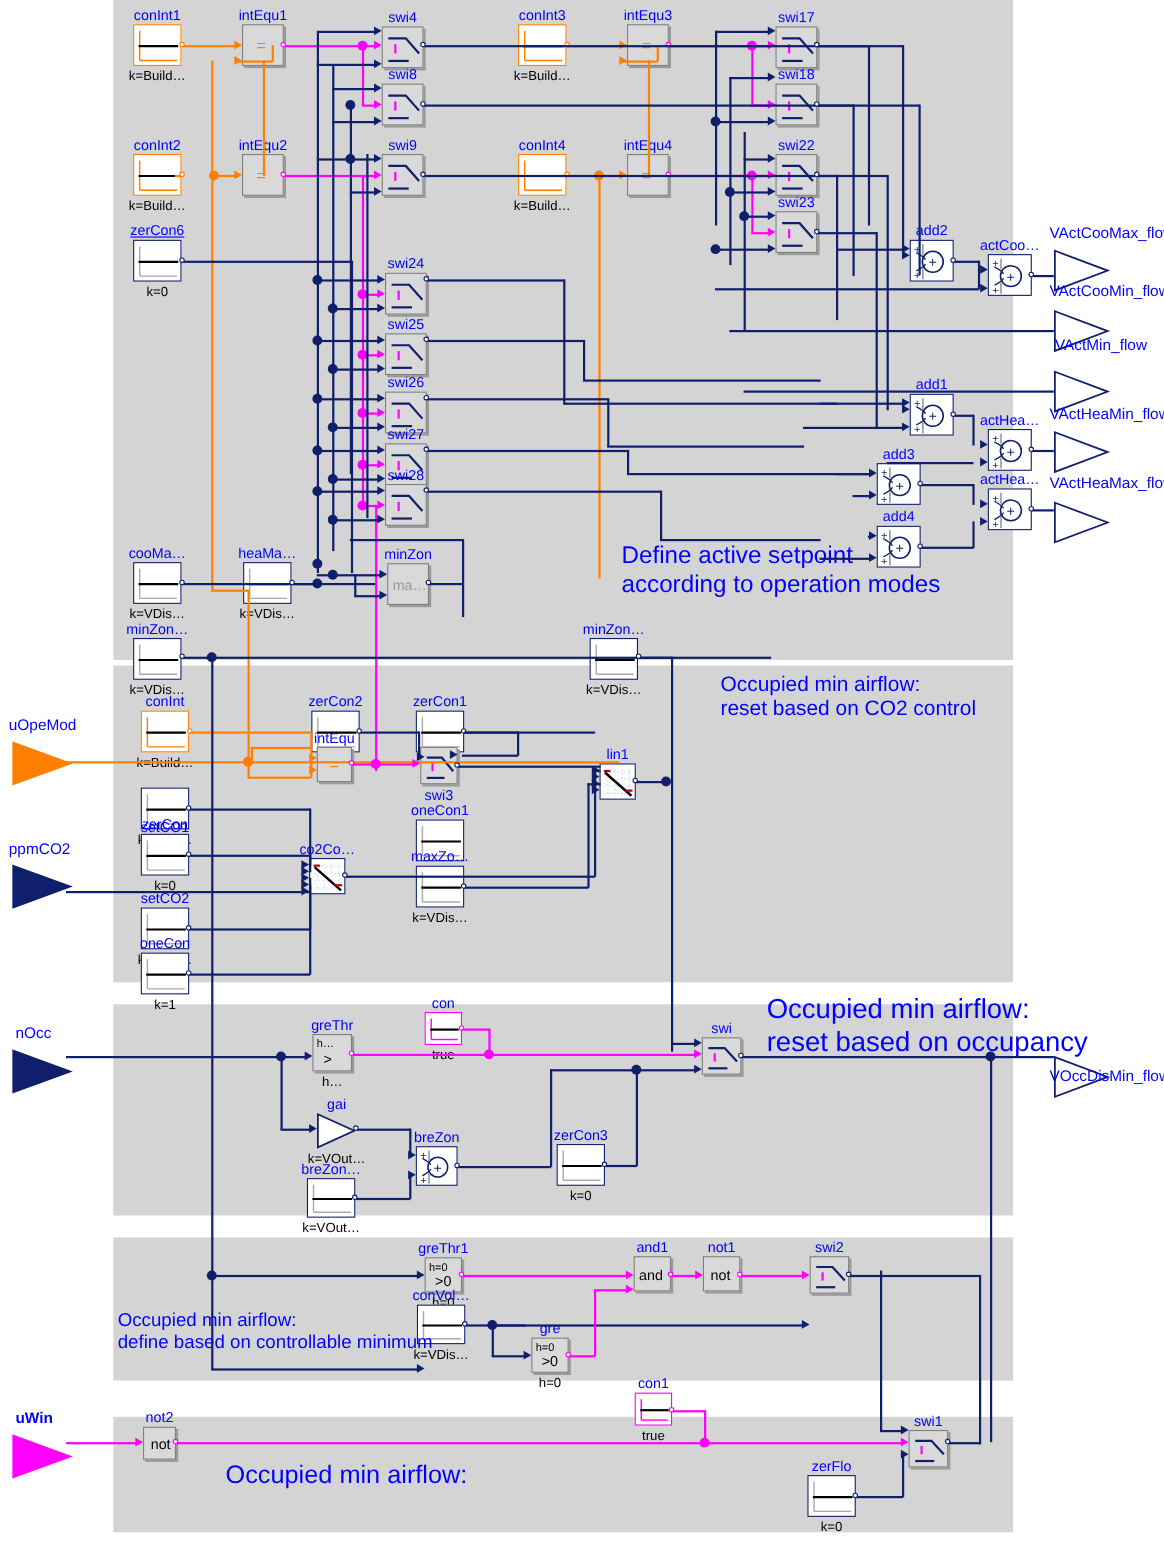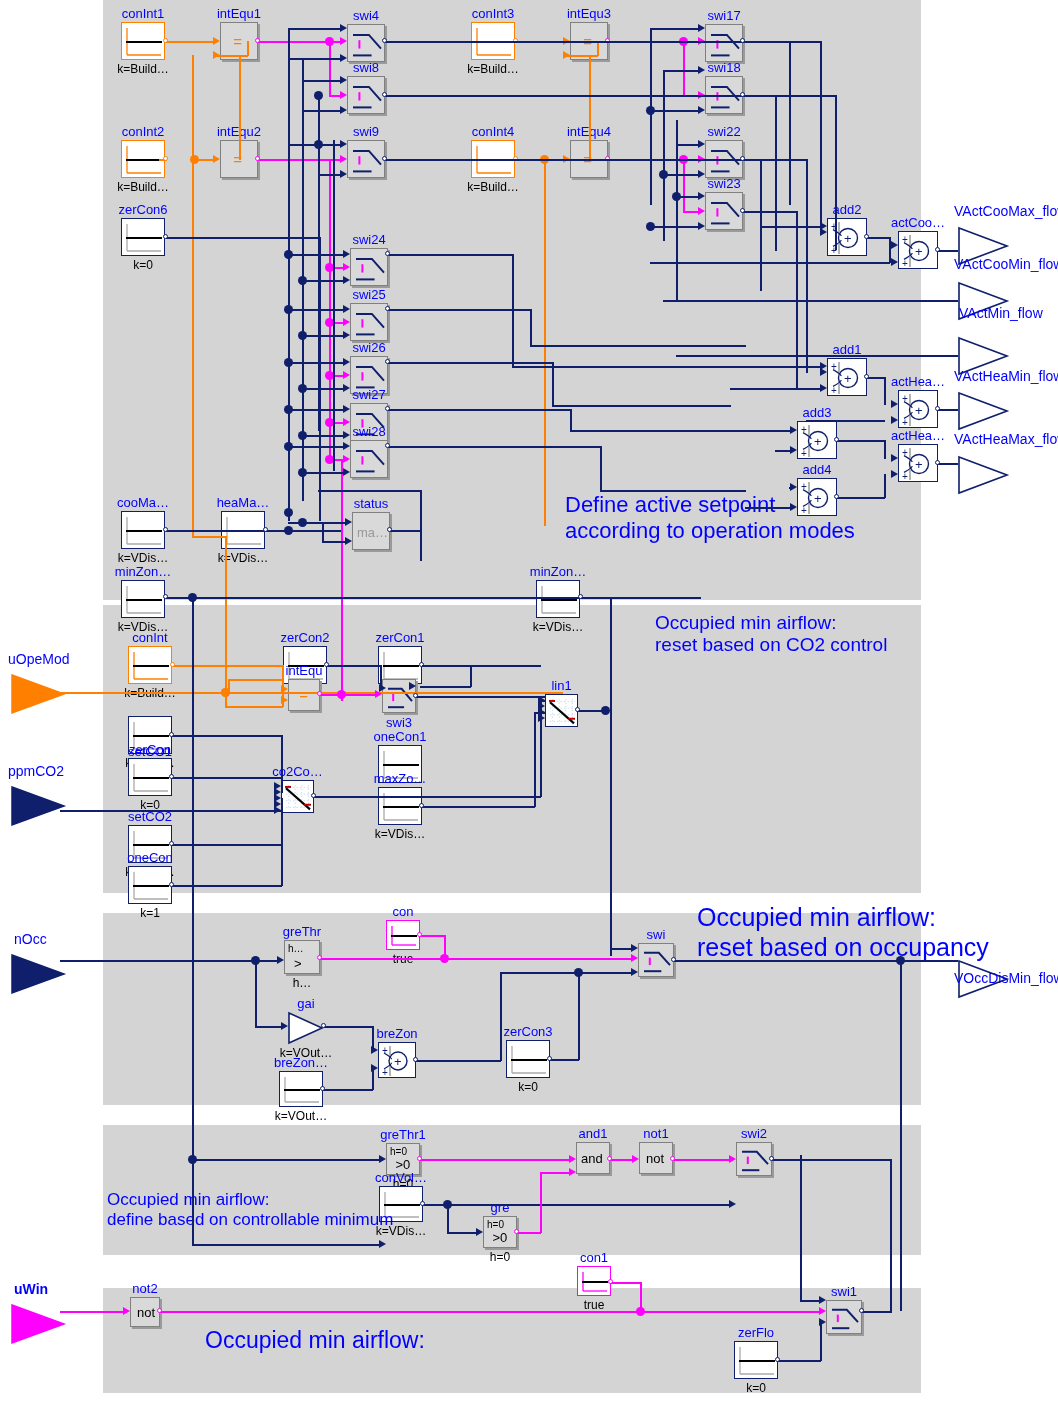--- a/index.html
+++ b/index.html
@@ -196,21 +196,21 @@
       </svg>
     </div>
     <div class="lbl" style="left: 369px; top: 425px; transform: translateX(-50%);">swi28</div>
     <div class="blk" style="left: 121px; top: 218px; width: 44px; height: 38px; border: 1px solid rgb(15, 31, 107); background: rgb(255, 255, 255); position: absolute;">
       <svg width="44" height="38" viewBox="0 0 44 38" style="position: absolute; left: 0px; top: 0px;">
         <path d="M5 32 L5 5" stroke="#aaaaaa" fill="none" stroke-width="1.3"></path>
         <path d="M5 32 L39 32" stroke="#aaaaaa" fill="none" stroke-width="1.3"></path>
         <path d="M4 19 L40 19" stroke="#000" fill="none" stroke-width="2"></path>
       </svg>
     </div>
-    <div class="lbl" style="left: 143px; top: 203px; transform: translateX(-50%);">zerCon6</div>
+    <div class="lbl" style="left: 143px; top: 203px; transform: translateX(-50%); text-decoration: underline;">zerCon6</div>
     <div class="par" style="left: 143px; top: 259px; transform: translateX(-50%);">k=0</div>
     <div class="blk" style="left: 827px; top: 218px; width: 40px; height: 38px; border: 1px solid rgb(15, 31, 107); background: rgb(255, 255, 255); position: absolute;">
       <svg width="40" height="38" viewBox="0 0 40 38" style="position: absolute; left: 0px; top: 0px;">
         <circle cx="20" cy="19" r="9.5" stroke="#0f1f6b" fill="none" stroke-width="1.4"></circle>
         <text x="16" y="24" font-size="13" fill="#0f1f6b" font-family="Liberation Sans, sans-serif">+</text>
         <text x="3" y="11" font-size="10" fill="#0f1f6b" font-family="Liberation Sans, sans-serif">+</text>
         <text x="3" y="35" font-size="10" fill="#0f1f6b" font-family="Liberation Sans, sans-serif">+</text>
         <path d="M11 3 L11 13" stroke="#808080" stroke-width="1.2"></path>
         <path d="M11 25 L11 35" stroke="#808080" stroke-width="1.2"></path>
         <path d="M5 10.64 Q13.200000000000001 15.200000000000001 13.200000000000001 17.1" stroke="#0f1f6b" fill="none" stroke-width="1.2"></path>
@@ -312,21 +312,21 @@
         <path d="M4 19 L40 19" stroke="#000" fill="none" stroke-width="2"></path>
       </svg>
     </div>
     <div class="lbl" style="left: 243px; top: 496px; transform: translateX(-50%);">heaMa…</div>
     <div class="par" style="left: 243px; top: 552px; transform: translateX(-50%);">k=VDis…</div>
     <div class="blk shadow" style="left: 352px; top: 512px; width: 38px; height: 38px; border: 1px solid rgb(128, 128, 128); background: rgb(217, 217, 217); position: absolute;">
       <svg width="38" height="38" viewBox="0 0 38 38" style="position: absolute; left: 0px; top: 0px;">
         <text x="4" y="23.56" font-size="13" fill="#9a9a9a" font-family="Liberation Sans, sans-serif">ma…</text>
       </svg>
     </div>
-    <div class="lbl" style="left: 371px; top: 497px; transform: translateX(-50%);">status</div>
+    <div class="lbl" style="left: 371px; top: 497px; transform: translateX(-50%);">minZon</div>
     <div class="blk" style="left: 121px; top: 580px; width: 44px; height: 38px; border: 1px solid rgb(15, 31, 107); background: rgb(255, 255, 255); position: absolute;">
       <svg width="44" height="38" viewBox="0 0 44 38" style="position: absolute; left: 0px; top: 0px;">
         <path d="M5 32 L5 5" stroke="#aaaaaa" fill="none" stroke-width="1.3"></path>
         <path d="M5 32 L39 32" stroke="#aaaaaa" fill="none" stroke-width="1.3"></path>
         <path d="M4 19 L40 19" stroke="#000" fill="none" stroke-width="2"></path>
       </svg>
     </div>
     <div class="lbl" style="left: 143px; top: 565px; transform: translateX(-50%);">minZon…</div>
     <div class="par" style="left: 143px; top: 621px; transform: translateX(-50%);">k=VDis…</div>
     <div class="blk" style="left: 536px; top: 580px; width: 44px; height: 38px; border: 1px solid rgb(15, 31, 107); background: rgb(255, 255, 255); position: absolute;">

